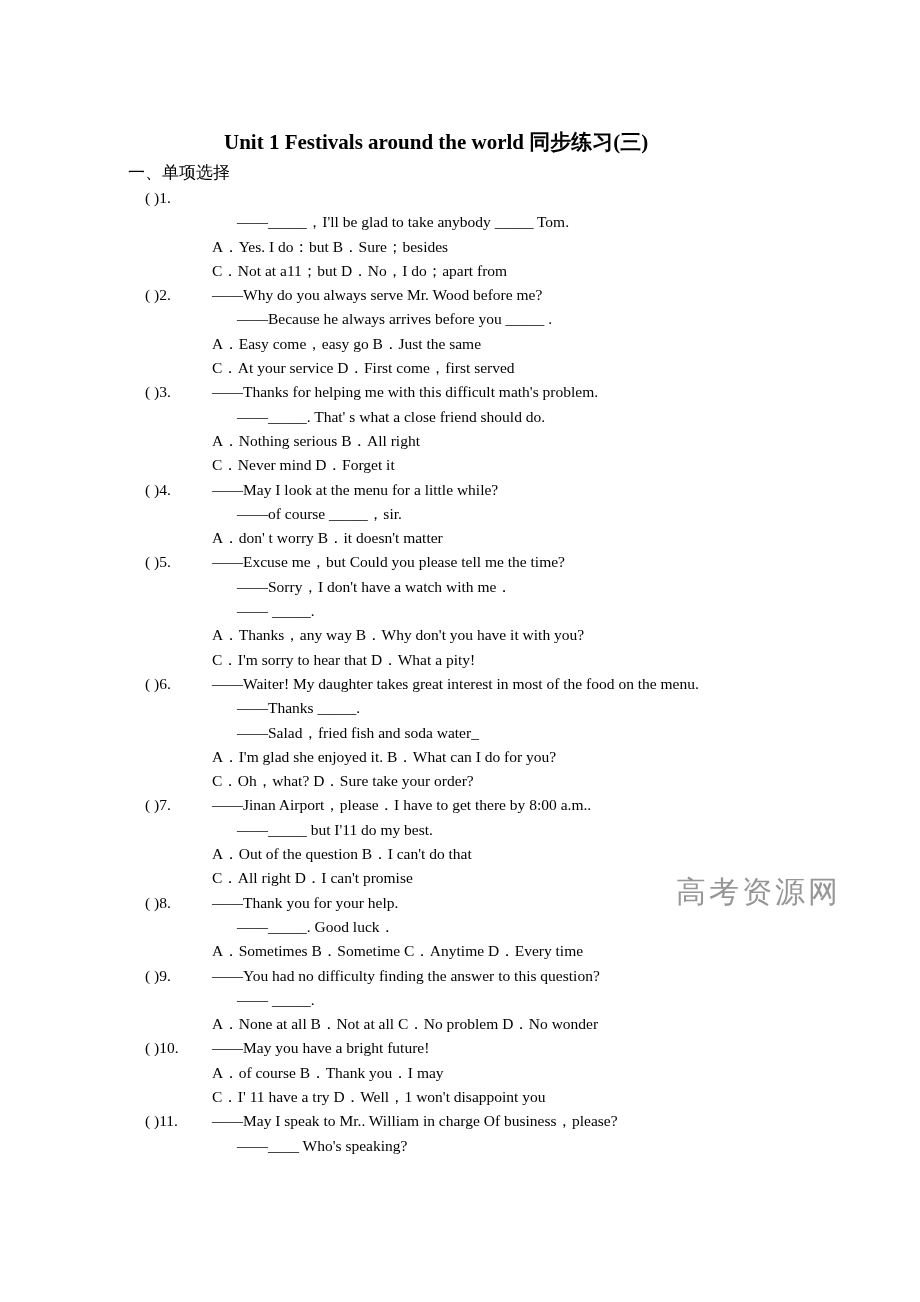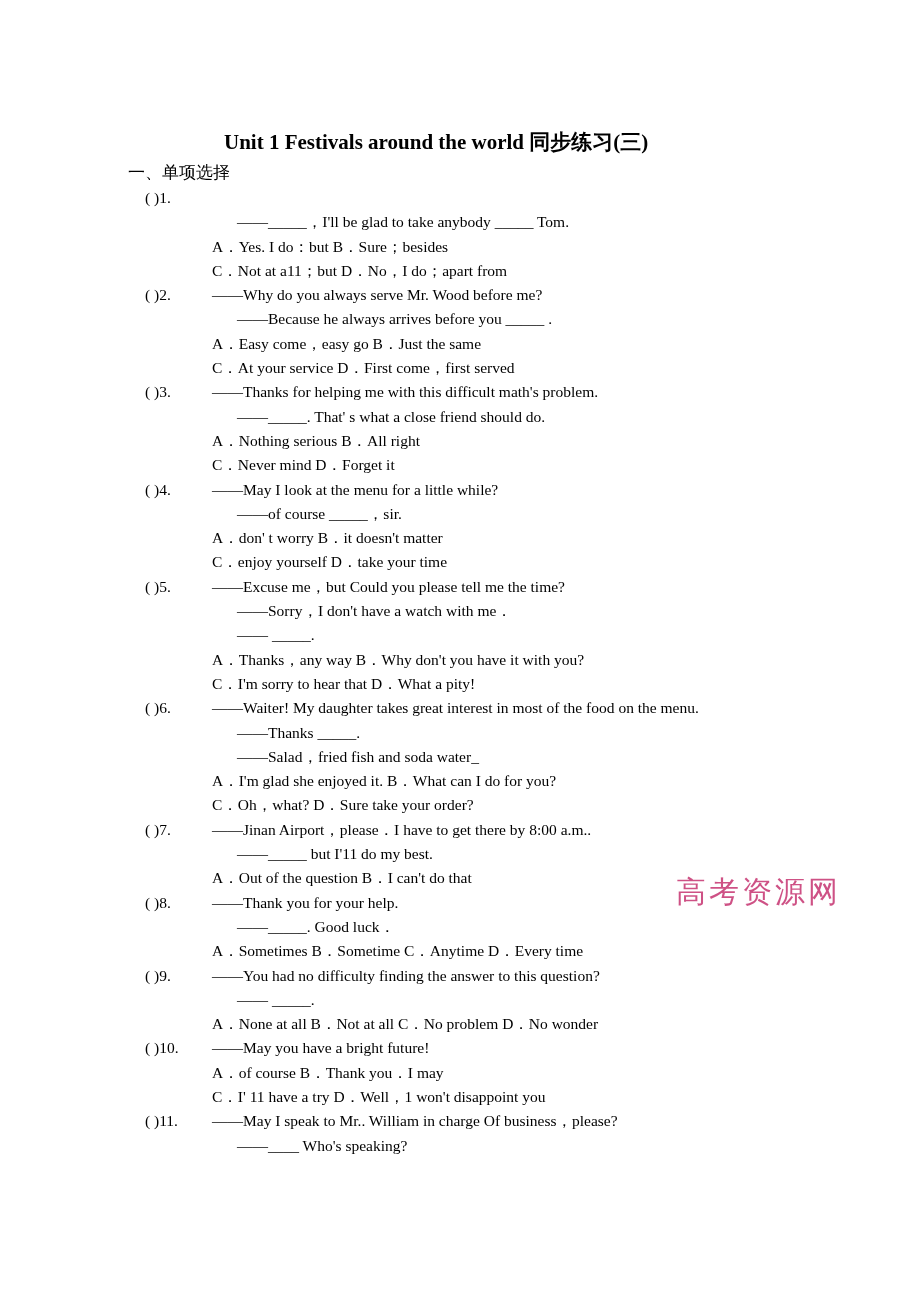--- a/index.html
+++ b/index.html
@@ -20,21 +20,21 @@
   }
   .watermark {
     position: absolute;
     left: 676px;
     top: 872px;
     width: 206px;
     height: 42px;
     font-family: "DejaVu Sans", sans-serif;
     font-size: 30px;
     letter-spacing: 3px;
-    color: #be185d;
+    color: #737373;
     opacity: 0.75;
     white-space: nowrap;
     pointer-events: none;
     user-select: none;
     z-index: 0;
   }
   .content {
     position: relative;
     z-index: 1;
   }
@@ -148,23 +148,20 @@
           <span class="marker">(        )4.</span>
           <span class="stem">——May I look at the menu for a little while?</span>
         </div>
         <div class="qrow">
           <span class="stem indent">——of course _____，sir.</span>
         </div>
         <div class="qrow">
           <span class="opts">A．don' t worry      B．it doesn't matter</span>
         </div>
         <div class="qrow">
-          <span class="opts">C．enjoy yourself     D．take your time</span>
-        </div>
-        <div class="qrow">
           <span class="marker">(        )5.</span>
           <span class="stem">——Excuse me，but Could you please tell me the time?</span>
         </div>
         <div class="qrow">
           <span class="stem indent">——Sorry，I don't have a watch with me．</span>
         </div>
         <div class="qrow">
           <span class="stem indent">—— _____.</span>
         </div>
         <div class="qrow">
@@ -193,20 +190,23 @@
           <span class="marker">(        )7.</span>
           <span class="stem">——Jinan Airport，please．I have to get there by 8:00 a.m..</span>
         </div>
         <div class="qrow">
           <span class="stem indent">——_____  but I'11 do my best.</span>
         </div>
         <div class="qrow">
           <span class="opts">A．Out of the question      B．I can't do that</span>
         </div>
         <div class="qrow">
+          <span class="opts">C．All right      D．I can't promise</span>
+        </div>
+        <div class="qrow">
           <span class="marker">(        )8.</span>
           <span class="stem">——Thank you for your help.</span>
         </div>
         <div class="qrow">
           <span class="stem indent">——_____. Good luck．</span>
         </div>
         <div class="qrow">
           <span class="opts">A．Sometimes   B．Sometime    C．Anytime    D．Every time</span>
         </div>
         <div class="qrow">

